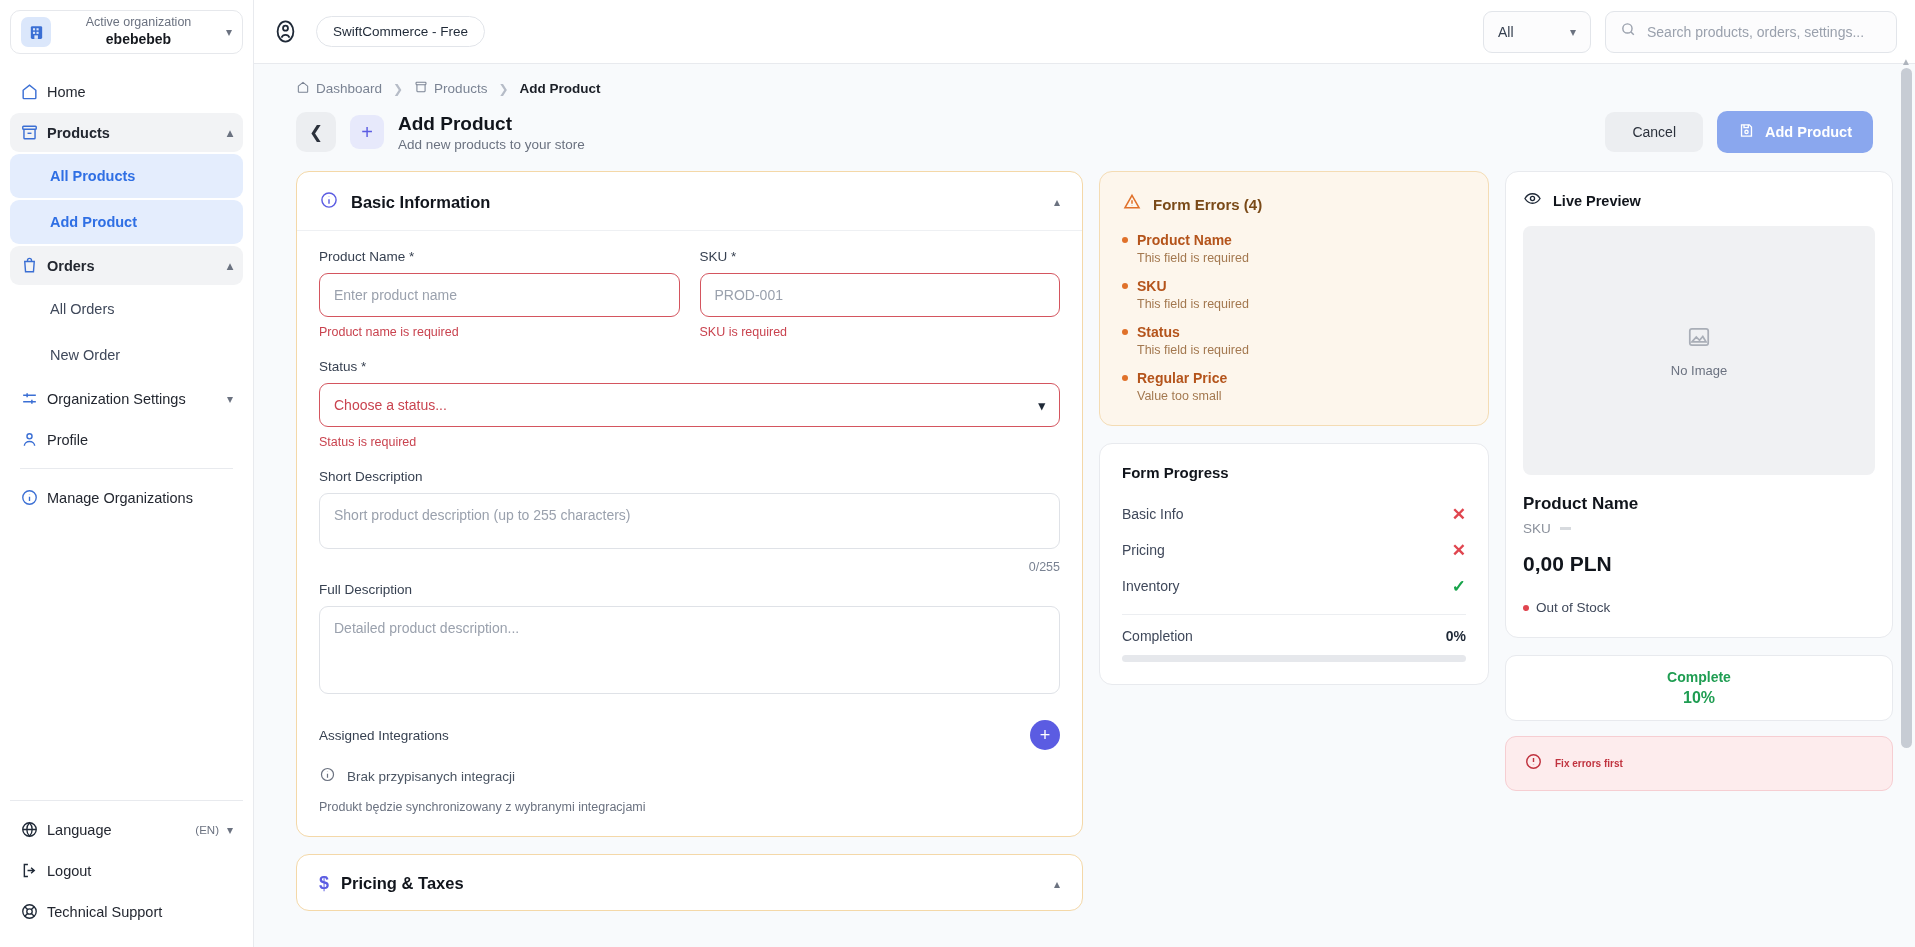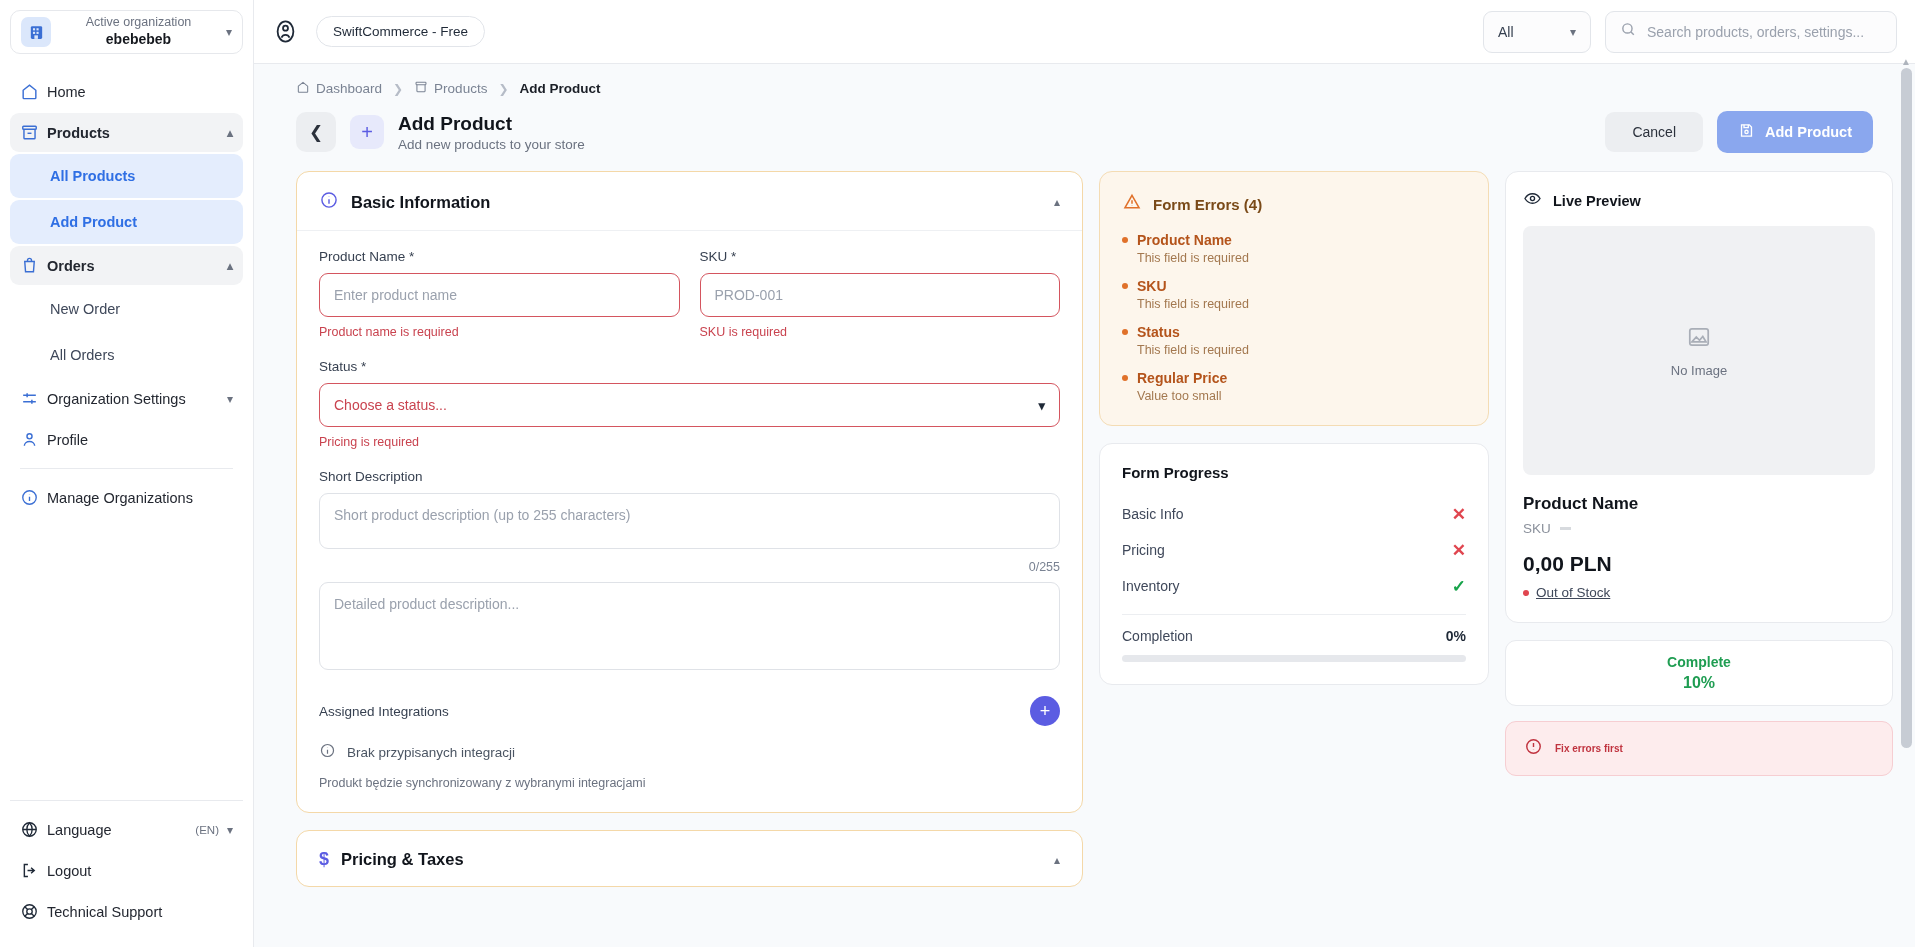--- a/index.html
+++ b/index.html
@@ -194,21 +194,21 @@
   .lp-hd .t { font-size: 14.5px; font-weight: bold; color: #11151c; }
   .lp-img {
     height: 249px; background: #f0f1f3; border-radius: 8px;
     display: flex; flex-direction: column; align-items: center; justify-content: center; gap: 9px;
   }
   .lp-img .cap { font-size: 13px; color: #6b7280; }
   .lp-name { font-size: 17px; font-weight: bold; color: #11151c; margin-top: 19px; }
   .lp-sku { font-size: 13.5px; color: #8b919c; margin-top: 7px; display: flex; align-items: center; gap: 9px; }
   .lp-sku .dash { width: 11px; height: 3px; background: #d7dade; display: inline-block; }
   .lp-price { font-size: 21px; font-weight: bold; color: #11151c; margin-top: 16px; }
-  .lp-stock { font-size: 13.5px; color: #3f485a; margin-top: 9px; display: flex; align-items: center; gap: 7px; text-decoration: underline; }
+  .lp-stock { font-size: 13.5px; color: #3f485a; margin-top: 24px; display: flex; align-items: center; gap: 7px; }
   .dot-red { width: 6px; height: 6px; border-radius: 50%; background: #e0454f; }
 
   .complete-card {
     background: #fff; border: 1px solid #e8eaee; border-radius: 11px; padding: 13px;
     text-align: center; margin-bottom: 15px;
   }
   .complete-card .t { font-size: 14px; font-weight: bold; color: #1f9d52; }
   .complete-card .p { font-size: 16px; font-weight: bold; color: #1f9d52; margin-top: 4px; }
   .fix-banner {
     background: #fdeced; border: 1px solid #f6ced2; border-radius: 11px;
@@ -281,25 +281,25 @@
         <svg viewBox="0 0 24 24" fill="none" stroke="currentColor" stroke-width="1.8">
             <path d="M6 7h12l-1 13H7z"></path>
             <path d="M9.5 7V5.5a2.5 2.5 0 0 1 5 0V7"></path>
           </svg>
       </span>
       <span class="lbl">Orders</span>
       <span class="chev">▴</span>
     </div>
 
     <div class="nav-item sub">
+      <span class="lbl">All Orders</span>
+    </div>
+
+    <div class="nav-item sub">
       <span class="lbl">New Order</span>
-    </div>
-
-    <div class="nav-item sub">
-      <span class="lbl">All Orders</span>
     </div>
 
     <div class="nav-item">
       <span class="nav-icon">
         <svg viewBox="0 0 24 24" fill="none" stroke="currentColor" stroke-width="1.9">
             <path d="M4 8h16M4 16h16"></path>
             <path d="M9 5.5v5M15 13.5v5"></path>
           </svg>
       </span>
       <span class="lbl">Organization Settings</span>
@@ -475,32 +475,33 @@
             </div>
 
             <div class="gap"></div>
 
             <div>
               <div class="field-label">Status *</div>
               <div class="sel">
                 <span class="sv">Choose a status...</span>
                 <span class="sc">▾</span>
               </div>
-              <div class="err-msg">Pricing is required</div>
+              <div class="err-msg">Status is required</div>
             </div>
 
             <div class="gap"></div>
 
             <div>
               <div class="field-label">Short Description</div>
               <textarea class="ta short" placeholder="Short product description (up to 255 characters)" style=""></textarea>
               <div class="counter">0/255</div>
             </div>
 
             <div style="margin-top:8px;">
+              <div class="field-label">Full Description</div>
               <textarea class="ta full" placeholder="Detailed product description..." style=""></textarea>
             </div>
 
             <div class="integ-row">
               <span class="t">Assigned Integrations</span>
               <span class="fab">+</span>
             </div>
 
             <div class="integ-empty">
               <span>

